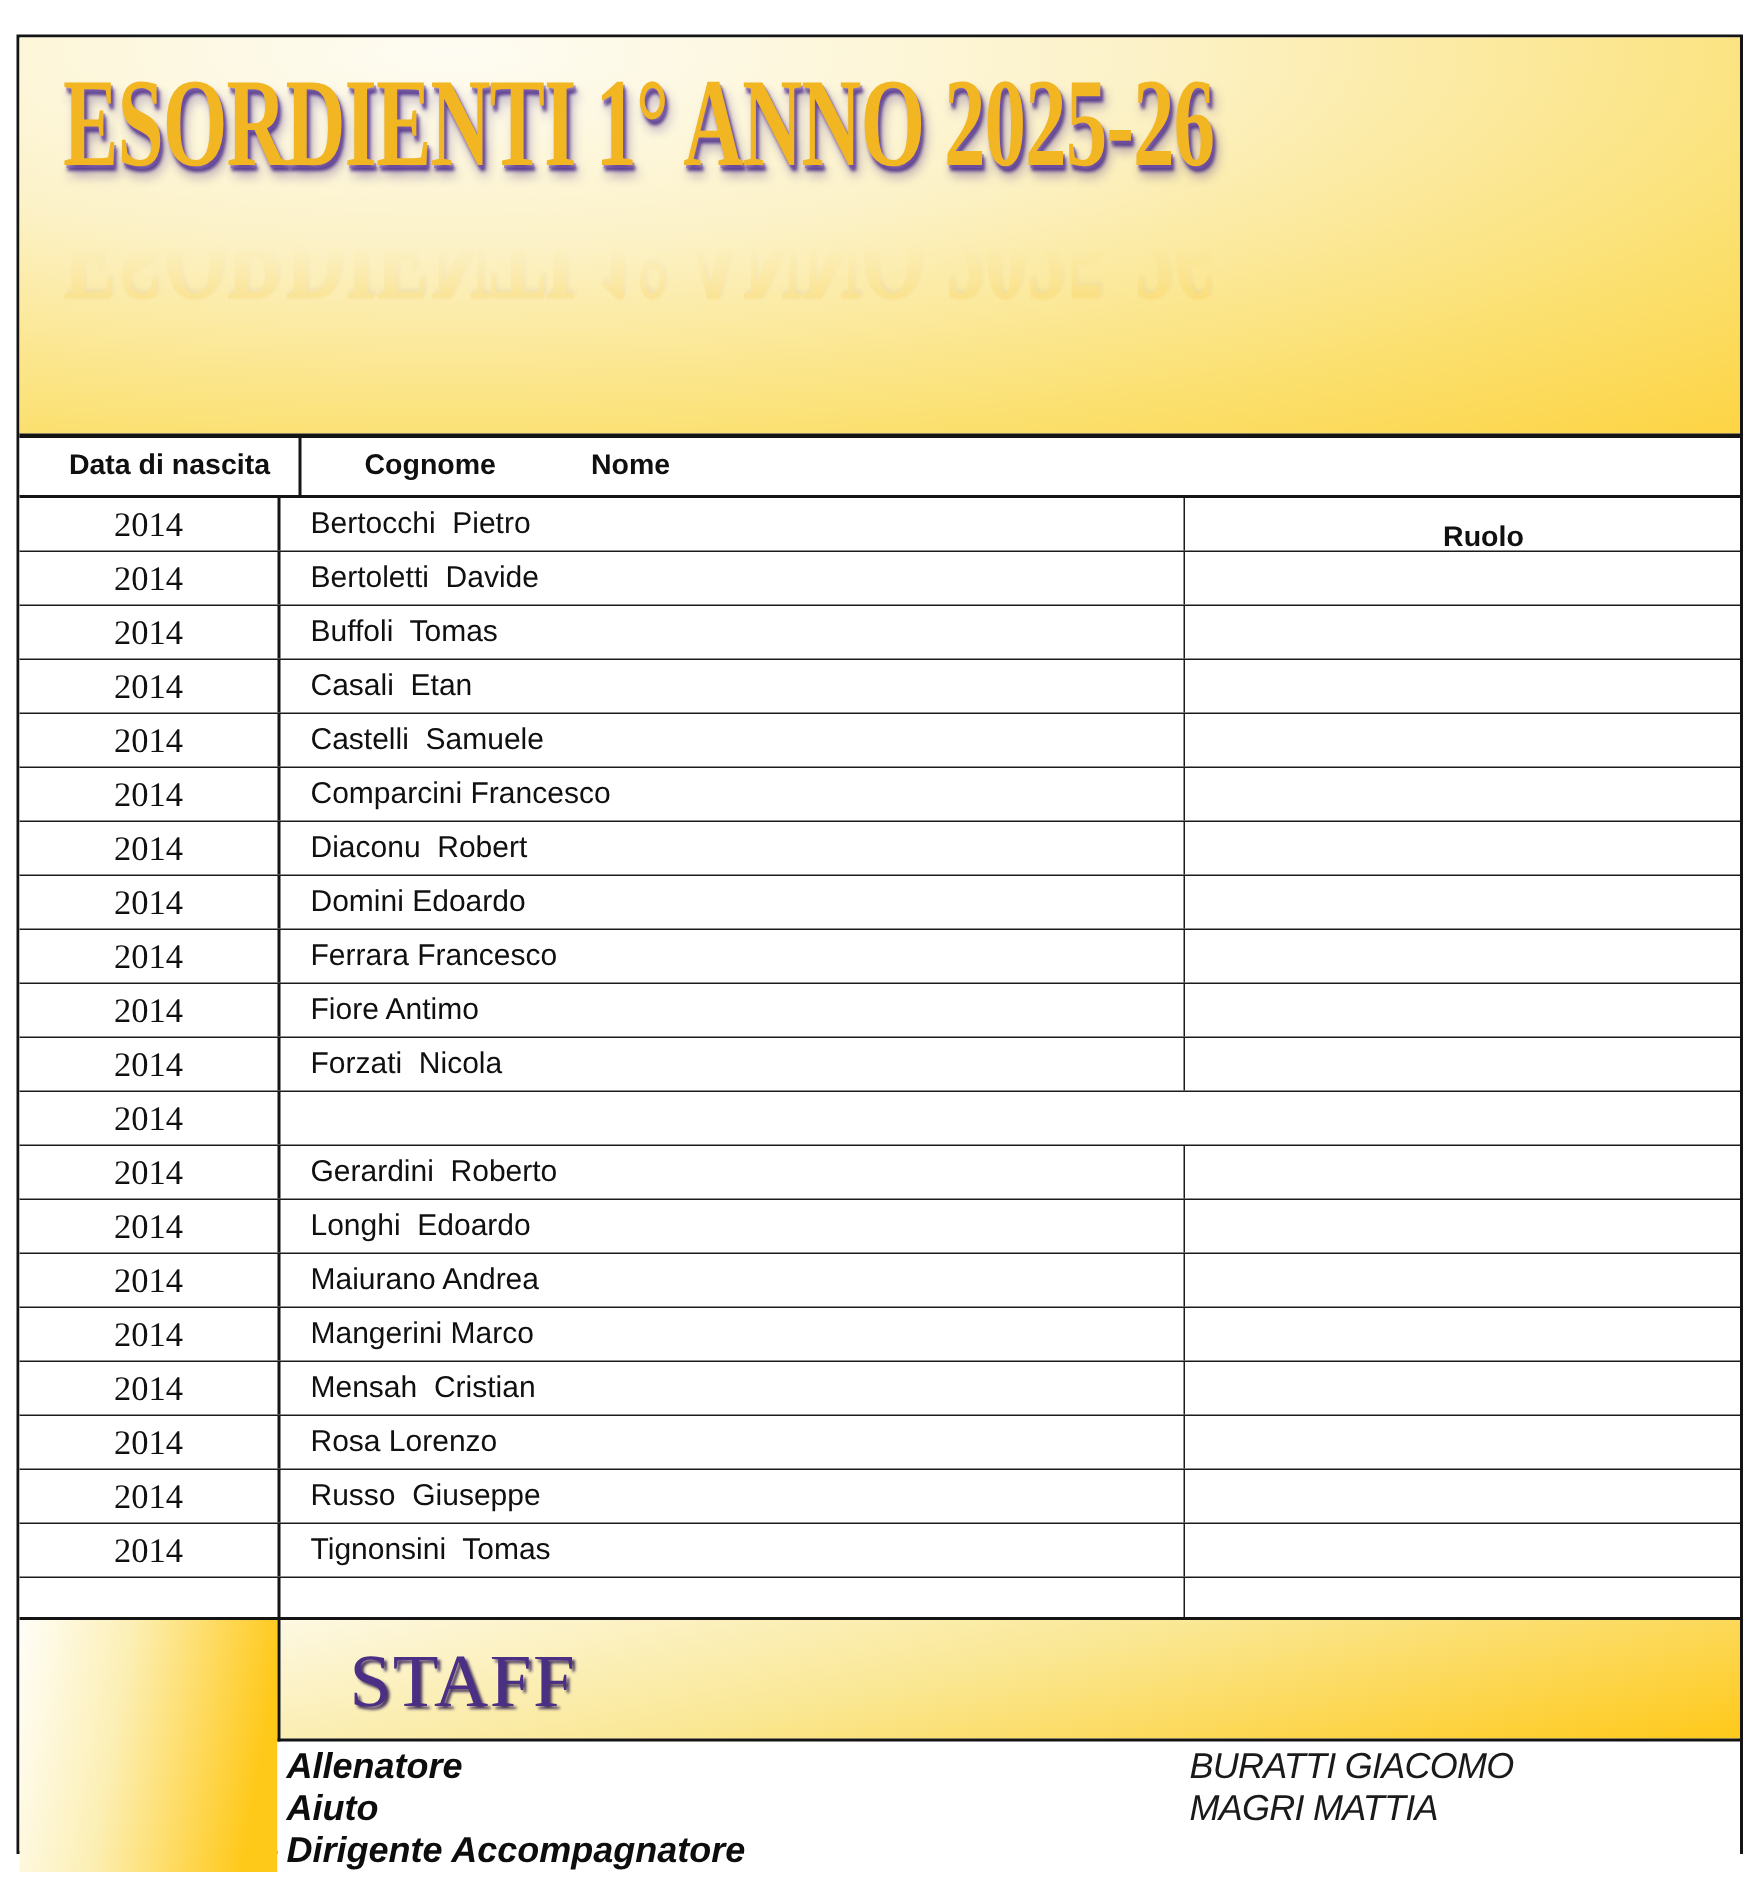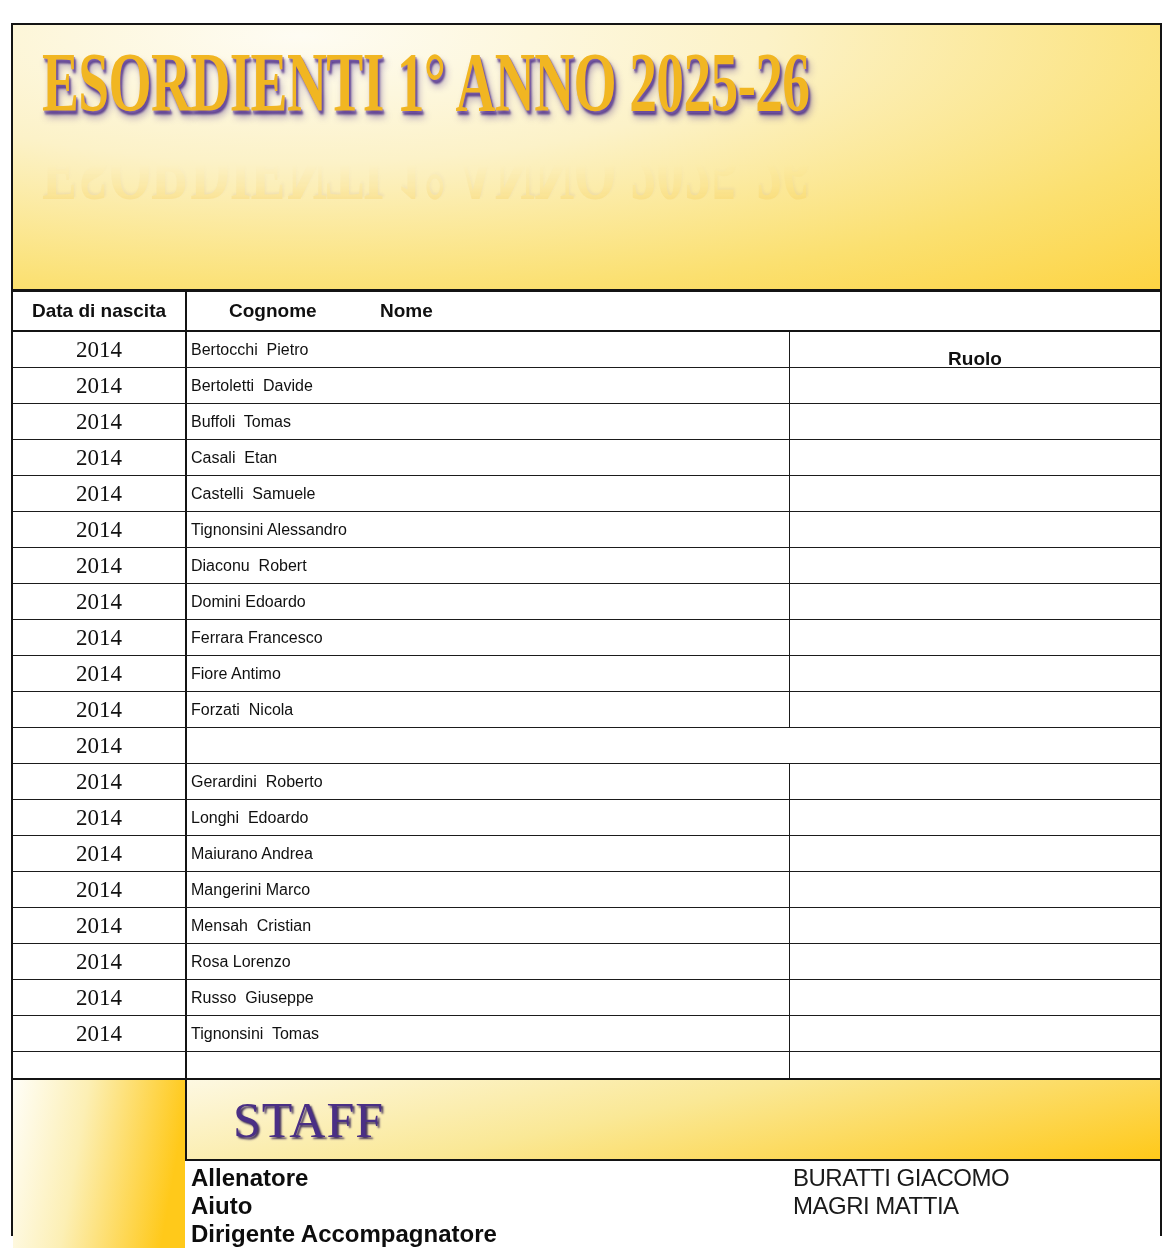--- a/index.html
+++ b/index.html
@@ -42,40 +42,40 @@
     opacity:0.5; filter:blur(0.6px);
     text-shadow:2px 2px 3px rgba(120,90,170,0.6);
     -webkit-mask-image:linear-gradient(to bottom, rgba(0,0,0,0.55) 0%, rgba(0,0,0,0.18) 32%, transparent 58%);
             mask-image:linear-gradient(to bottom, rgba(0,0,0,0.55) 0%, rgba(0,0,0,0.18) 32%, transparent 58%);
   }
 
   
   .header-row {
     flex:0 0 auto; height:40px; display:flex; align-items:center;
     border-bottom:2.5px solid #141414; background:#ffffff;
-    font-weight:bold; font-size:19px; color:#101010;
+    font-weight:bold; font-size:19px; color:#101010;padding-left:14px;
   }
   .header-birth { width:174px; height:100%; border-right:2px solid #141414;
     display:flex; align-items:center; justify-content:center; }
   .header-rest { position:relative; flex:1; height:100%; }
   .header-surname { position:absolute; left:6px; top:50%; transform:translateY(-50%);margin-left:36px; }
   .header-name    { position:absolute; left:193px; top:50%; transform:translateY(-50%); }
   .header-role    { position:absolute; left:603px; width:370px; text-align:center; top:50%; transform:translateY(-50%);margin-top:48px; }
 
   .row { flex:0 0 auto; height:36px; display:flex; border-bottom:1.6px solid #1b1b1b; background:#ffffff; }
   .row.empty { height:28px; border-bottom:2px solid #141414; }
   .cell-year {
     width:174px; border-right:2px solid #141414;
     display:flex; align-items:center; justify-content:center;
     font-family:"Liberation Serif", serif; font-size:23px; color:#101010;
   }
   .cell-name {
     width:603px; border-right:1.6px solid #1b1b1b;
-    display:flex; align-items:center; padding-left:4px;
-    font-size:16px; color:#101010; white-space:pre;
+    display:flex; align-items:center; padding-left:20px;
+    font-size:20px; color:#101010; white-space:pre;
   }
   .cell-role { flex:1; }
 
   
   .staff-area { flex:1; display:flex; }
   .staff-left {
     flex:0 0 172px;
     background:linear-gradient(100deg, #FFFEF8 0%, #FCEFB4 38%, #FFC91A 88%);
   }
   .staff-right { flex:1; display:flex; flex-direction:column; background:#ffffff; }
@@ -85,21 +85,21 @@
     background:linear-gradient(168deg, #FDF8E2 0%, #FAE896 45%, #FFC91A 100%);
     display:flex; align-items:center;
   }
   .staff-heading {
     margin-left:46px;
     font-family:"Liberation Serif", serif; font-size:50px; letter-spacing:1px;
     color:#4A2F85;
     text-shadow:2px 2px 2px rgba(38,20,78,0.85);
   }
   .staff-rows { flex:1; display:flex; flex-direction:column; padding-top:3px; }
-  .staff-row { position:relative; flex:1; display:flex; align-items:flex-start; }
+  .staff-row { position:relative; flex:1; display:flex; align-items:flex-start;font-style:italic; }
   .staff-role { padding-left:6px; font-weight:bold; font-size:24px; color:#0d0d0d; }
   .staff-name { position:absolute; left:608px; font-size:24px; letter-spacing:-0.5px; color:#1a1a1a; }
 </style>
 </head>
 <body>
 
 <div class="page">
   <div class="sheet">
 
     <div class="banner">
@@ -136,21 +136,21 @@
       <div class="cell-name">Casali  Etan</div>
       <div class="cell-role"></div>
     </div>
     <div class="row">
       <div class="cell-year">2014</div>
       <div class="cell-name">Castelli  Samuele</div>
       <div class="cell-role"></div>
     </div>
     <div class="row">
       <div class="cell-year">2014</div>
-      <div class="cell-name">Tignonsini Alessandro</div>
+      <div class="cell-name">Comparcini Francesco</div>
       <div class="cell-role"></div>
     </div>
     <div class="row">
       <div class="cell-year">2014</div>
       <div class="cell-name">Diaconu  Robert</div>
       <div class="cell-role"></div>
     </div>
     <div class="row">
       <div class="cell-year">2014</div>
       <div class="cell-name">Domini Edoardo</div>

